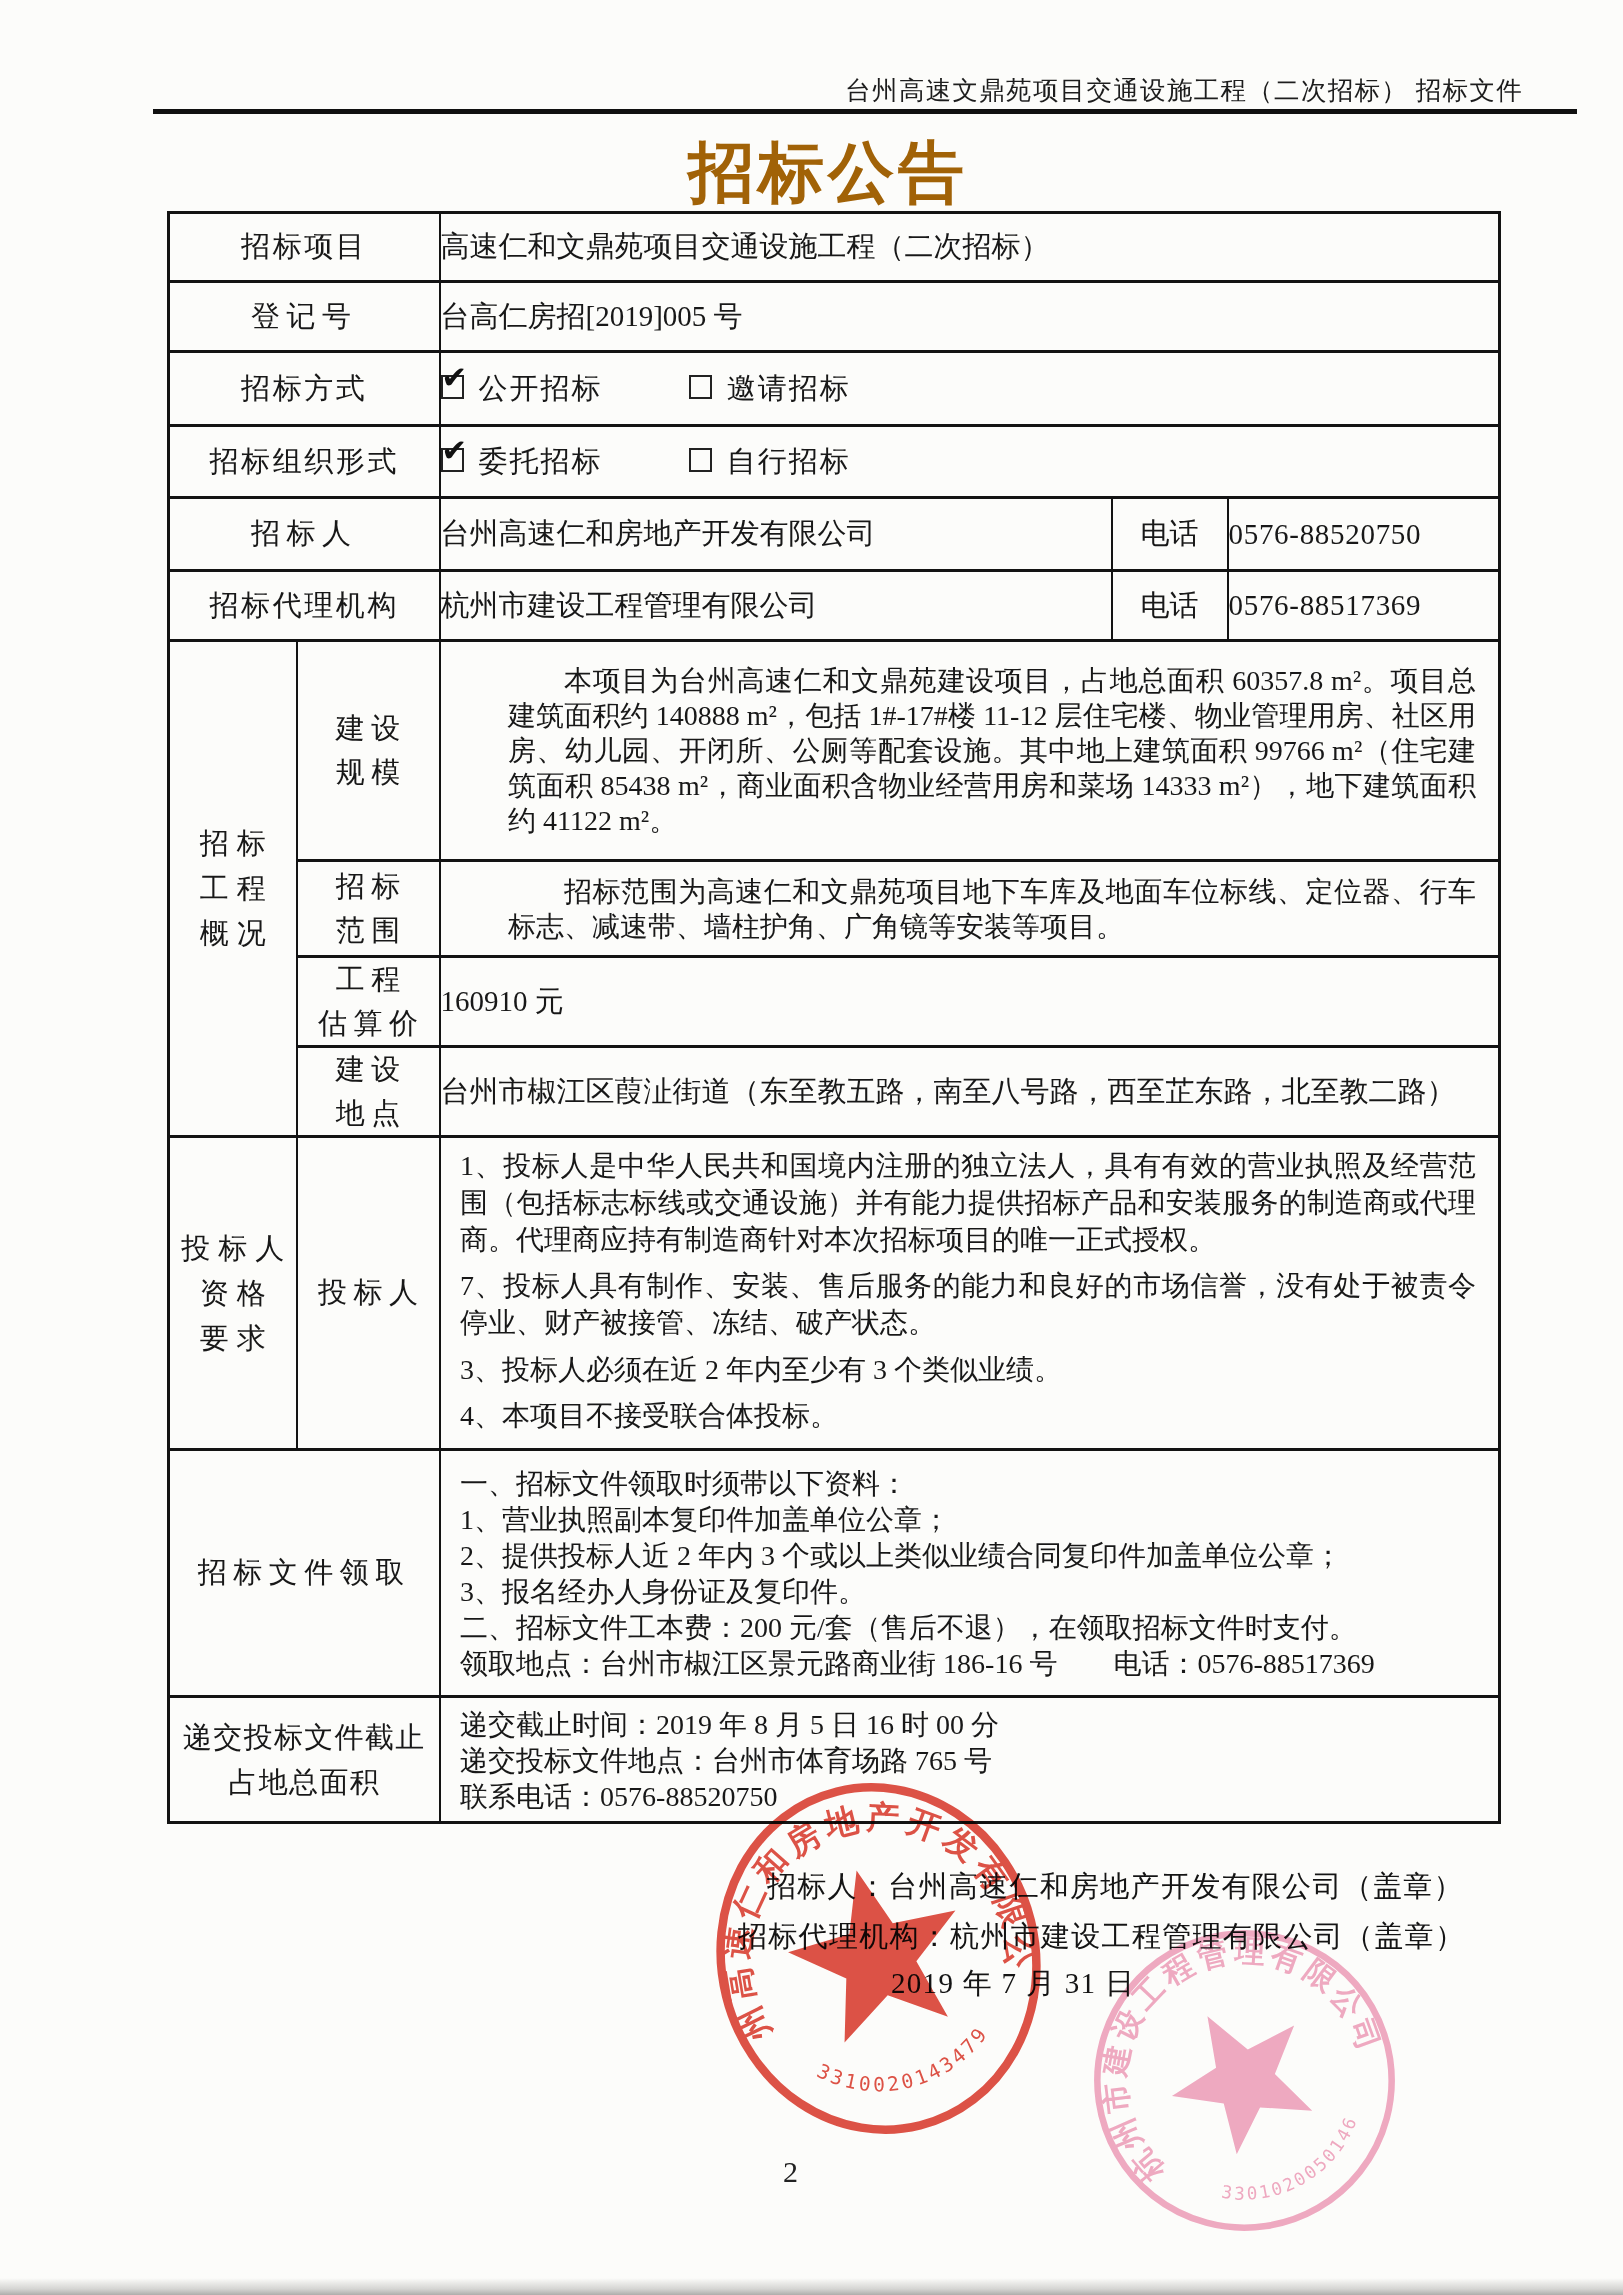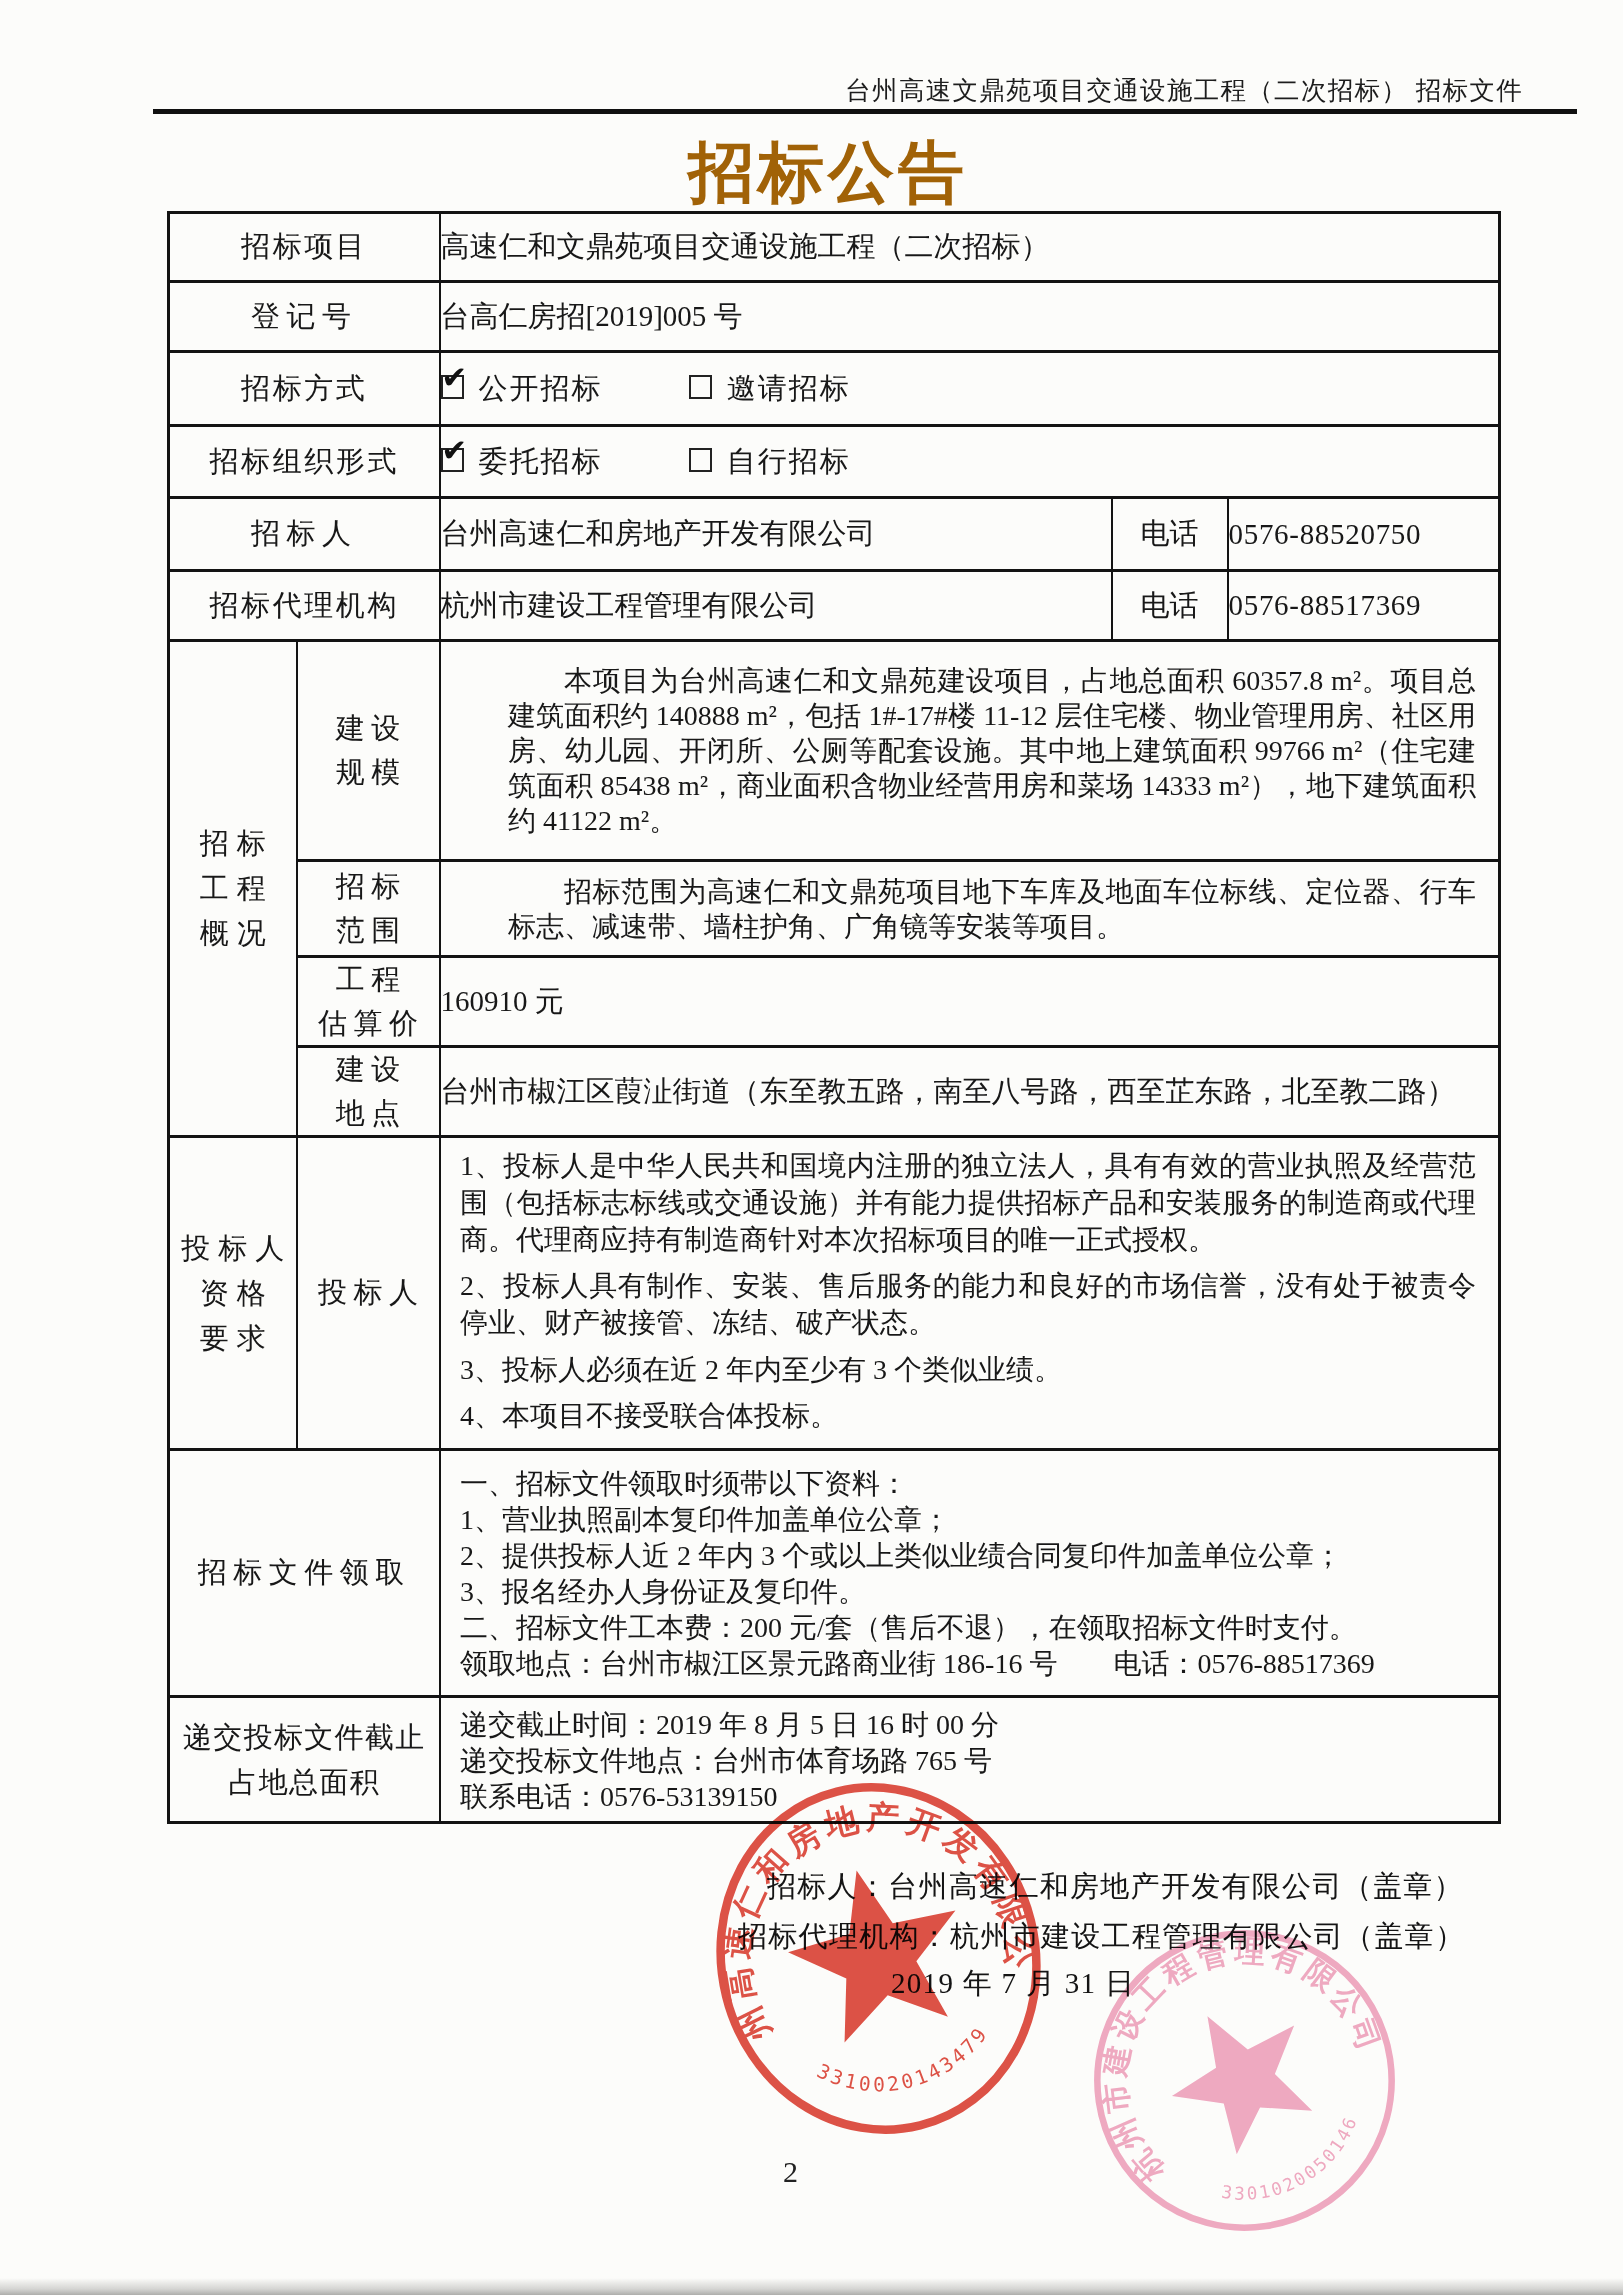--- a/index.html
+++ b/index.html
@@ -170,21 +170,21 @@
           <span>投标人</span>
           <span>资格</span>
           <span>要求</span>
         </td>
         <td class="sublabel">
           <span>投标人</span>
         </td>
         <td colspan="3">
           <div class="items">
             <div class="item">1、投标人是中华人民共和国境内注册的独立法人，具有有效的营业执照及经营范围（包括标志标线或交通设施）并有能力提供招标产品和安装服务的制造商或代理商。代理商应持有制造商针对本次招标项目的唯一正式授权。</div>
-            <div class="item">2、投标人具有制作、安装、售后服务的能力和良好的市场信誉，没有处于被责令停业、财产被接管、冻结、破产状态。</div>
+            <div class="item">7、投标人具有制作、安装、售后服务的能力和良好的市场信誉，没有处于被责令停业、财产被接管、冻结、破产状态。</div>
             <div class="item">3、投标人必须在近 2 年内至少有 3 个类似业绩。</div>
             <div class="item">4、本项目不接受联合体投标。</div>
           </div>
         </td>
       </tr>
       <tr style="height:247px">
         <td class="lbl sp" colspan="2">招标文件领取</td>
         <td colspan="3">
           <div class="lines">
             <div class="line">一、招标文件领取时须带以下资料：</div>
@@ -198,21 +198,21 @@
       </tr>
       <tr style="height:126px">
         <td class="vlabel" colspan="2">
           <span style="letter-spacing:1.3px;text-indent:0;">递交投标文件截止</span>
           <span style="letter-spacing:1.3px;text-indent:0;">占地总面积</span>
         </td>
         <td colspan="3">
           <div class="lines">
             <div class="line">递交截止时间：2019 年 8 月 5 日 16 时 00 分</div>
             <div class="line">递交投标文件地点：台州市体育场路 765 号</div>
-            <div class="line">联系电话：0576-53139150</div>
+            <div class="line">联系电话：0576-88520750</div>
           </div>
         </td>
       </tr>
     </tbody>
   </table>
 
   <div class="sig-line sig-tenderee">招标人：台州高速仁和房地产开发有限公司（盖章）</div>
   <div class="sig-line sig-agency">招标代理机构：杭州市建设工程管理有限公司（盖章）</div>
   <div class="sig-line sig-date">2019 年 7 月 31 日</div>
   <div class="page-number">2</div>

